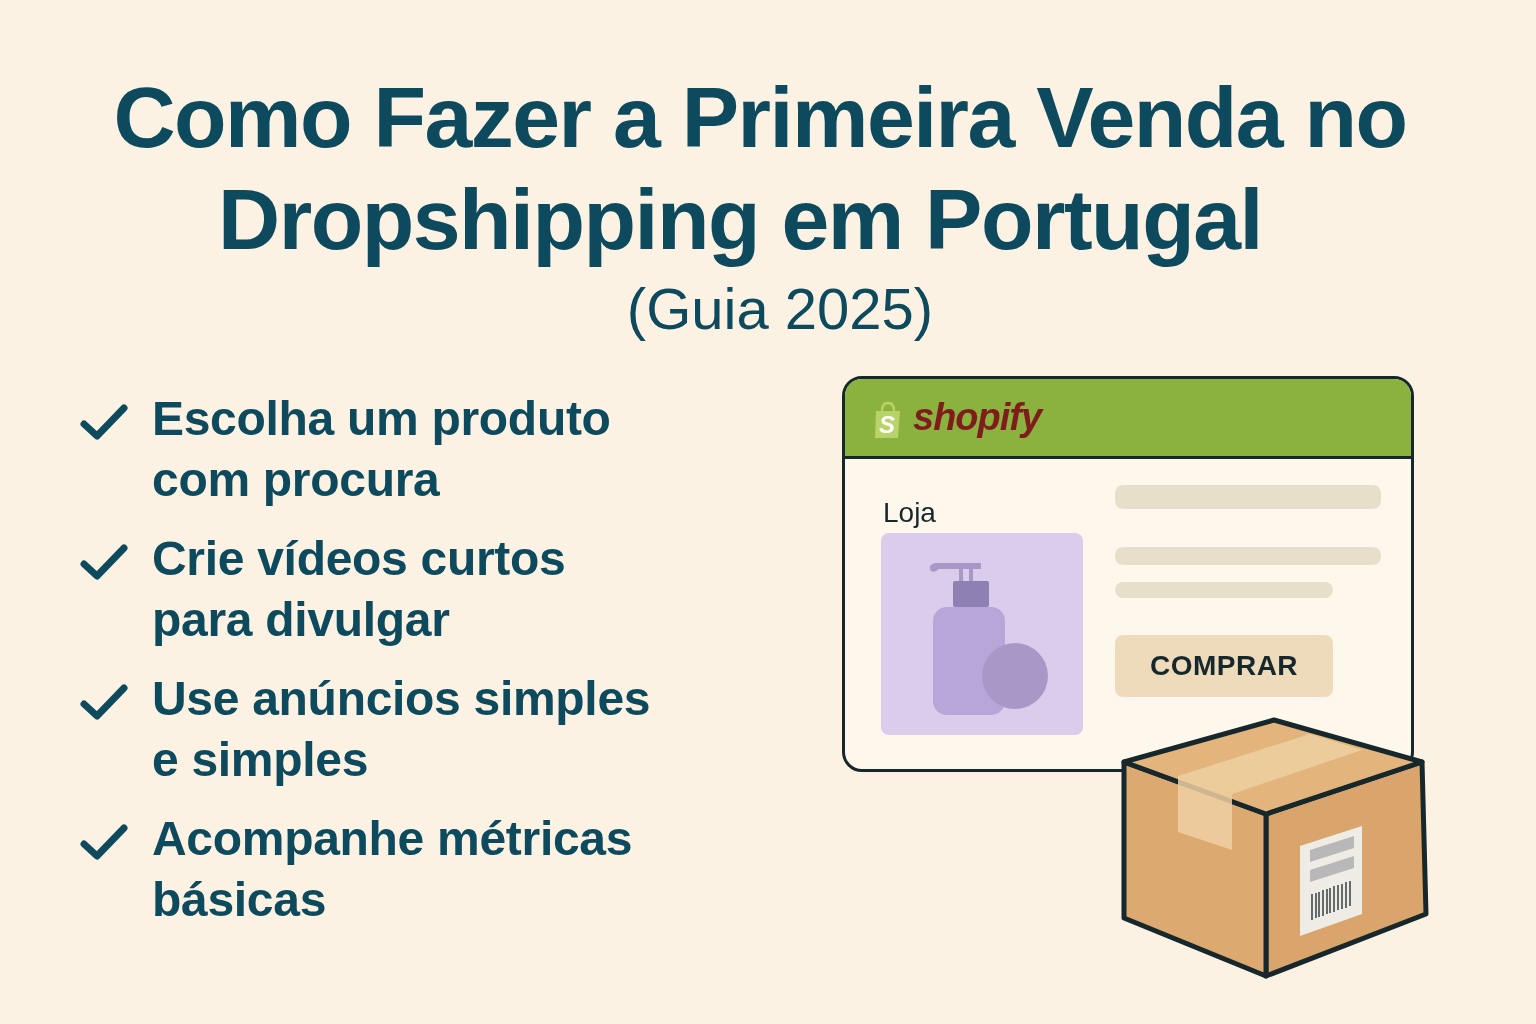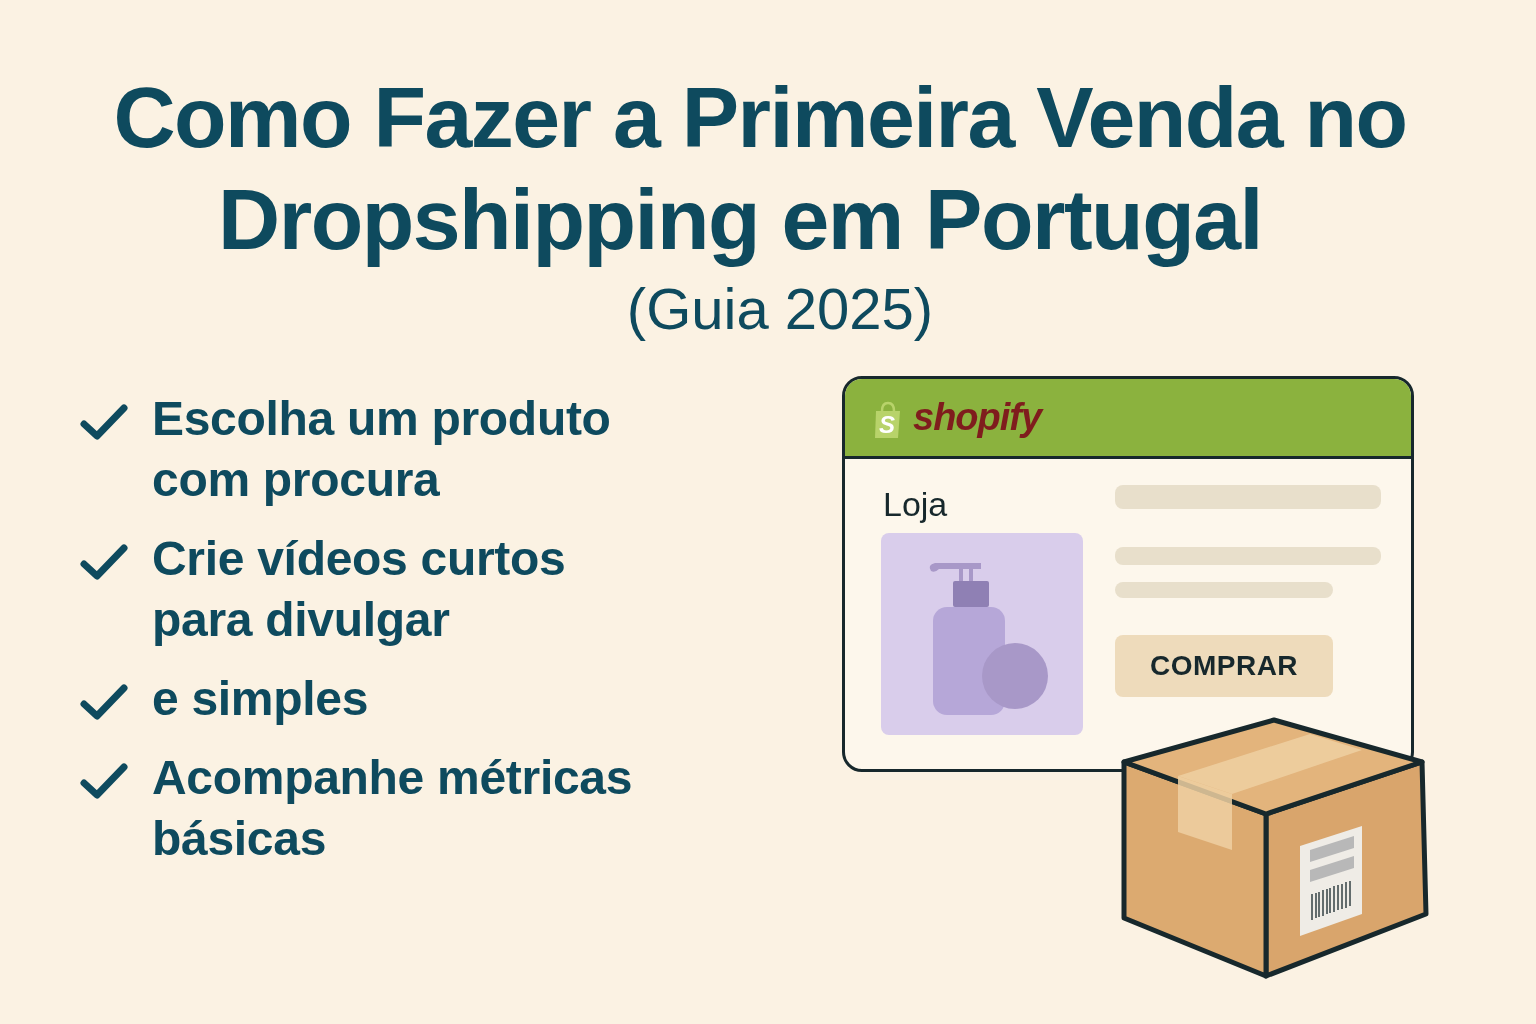--- a/index.html
+++ b/index.html
@@ -41,21 +41,21 @@
       display: flex; align-items: center; padding-left: 28px; box-sizing: border-box;
     }
     .shopify-bag {
       width: 30px; height: 38px; position: relative; margin-right: 10px; margin-top: 4px;
     }
     .shopify-word {
       font-size: 38px; font-weight: bold; font-style: italic; color: #7f1d1d;
       letter-spacing: -1px;
     }
     .store-name {
-      position: absolute; left: 38px; top: 106px; font-size: 34px; color: #17282c;
+      position: absolute; left: 38px; top: 118px; font-size: 28px; color: #17282c;
       font-weight: normal;
     }
     .product-img {
       position: absolute; left: 36px; top: 154px; width: 202px; height: 202px;
       background: #d9cdeb; border-radius: 8px;
     }
     .line {
       position: absolute; background: #e8dfcb; border-radius: 8px;
     }
     .line.a { left: 270px; top: 106px; width: 266px; height: 24px; }
@@ -88,20 +88,21 @@
     <svg class="check" viewBox="0 0 48 40">
         <path d="M4 22 L17 34 L44 6" fill="none" stroke="#0e4a5e" stroke-width="7" stroke-linecap="round" stroke-linejoin="round"></path>
       </svg>
     <div class="text">Crie vídeos curtos</div>
     <div class="text">para divulgar</div>
   </div>
   <div class="check-item">
     <svg class="check" viewBox="0 0 48 40">
         <path d="M4 22 L17 34 L44 6" fill="none" stroke="#0e4a5e" stroke-width="7" stroke-linecap="round" stroke-linejoin="round"></path>
       </svg>
+    <div class="text">Use anúncios simples</div>
     <div class="text">e simples</div>
   </div>
   <div class="check-item">
     <svg class="check" viewBox="0 0 48 40">
         <path d="M4 22 L17 34 L44 6" fill="none" stroke="#0e4a5e" stroke-width="7" stroke-linecap="round" stroke-linejoin="round"></path>
       </svg>
     <div class="text">Acompanhe métricas</div>
     <div class="text">básicas</div>
   </div>
 </div>

